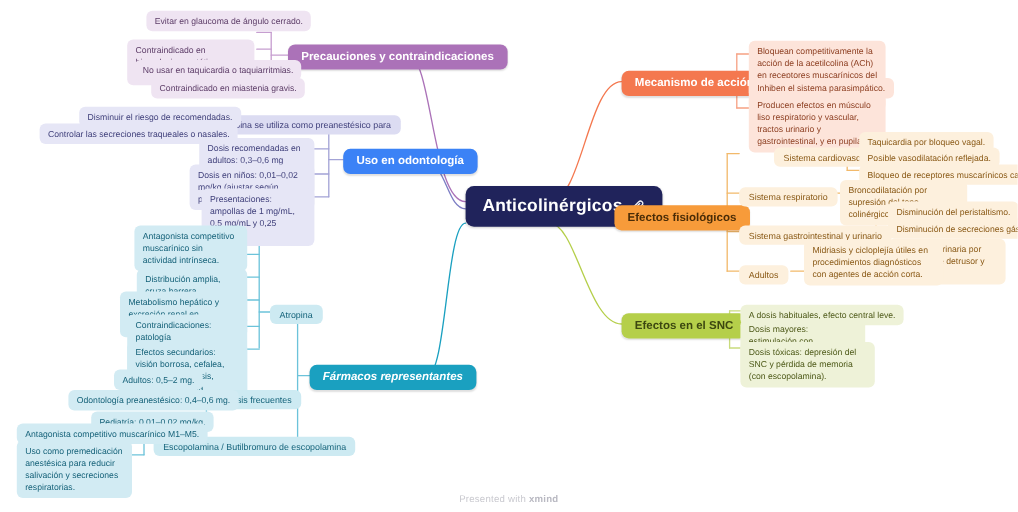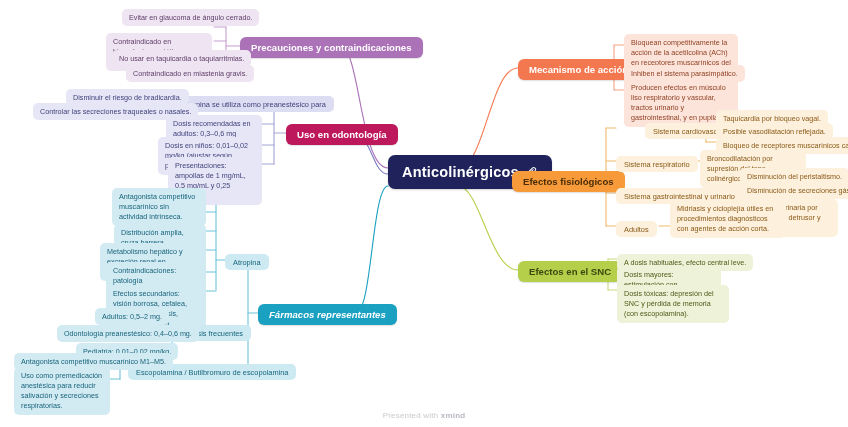--- a/index.html
+++ b/index.html
@@ -20,21 +20,21 @@
   }
   .clip-icon{display:inline-block;width:13px;height:13px;opacity:.95;}
 
   
   .branch{
     border-radius:6px;padding:5px 11px;font-size:9.6px;font-weight:700;
     color:#ffffff;white-space:nowrap;text-align:center;
     box-shadow:0 1px 1.5px rgba(0,0,0,.13);
   }
   .branch.purple{background:#ab72b8;}
-  .branch.indigo{background:#be185d;}
+  .branch.indigo{background:#3b82f6;}
   .branch.teal{background:#1aa0c0;font-style:italic;}
   .branch.orangeb{background:#f79b3a;color:#4a2c07;}
   .branch.coral{background:#f4784f;}
   .branch.green{background:#b5cf4a;color:#3c4710;}
 
   
   .mid{
     border-radius:5px;padding:3.5px 8px;font-size:7.4px;font-weight:400;
     white-space:nowrap;
   }
@@ -186,21 +186,21 @@
     <span>Contraindicado en miastenia gravis.</span>
   </div>
 
   <div class="node branch indigo" style="left:286px;top:124px;">
     <span>Uso en odontología</span>
   </div>
   <div class="node mid indigo" style="left:165px;top:96px;">
     <span>La atropina se utiliza como preanestésico para</span>
   </div>
   <div class="node leaf indigo nowrap" style="left:66px;top:89px;">
-    <span>Disminuir el riesgo de bradicardia.</span>
+    <span>Disminuir el riesgo de recomendadas.</span>
   </div>
   <div class="node leaf indigo nowrap" style="left:33px;top:103px;">
     <span>Controlar las secreciones traqueales o nasales.</span>
   </div>
   <div class="node leaf indigo" style="left:166px;top:115px;width:96px;">
     <span>Dosis recomendadas en adultos: 0,3–0,6 mg (otros protocolos sugieren 0,5–1 mg).</span>
   </div>
   <div class="node leaf indigo" style="left:158px;top:137px;width:104px;">
     <span>Dosis en niños: 0,01–0,02 mg/kg (ajustar según protocolo institucional).</span>
   </div>

